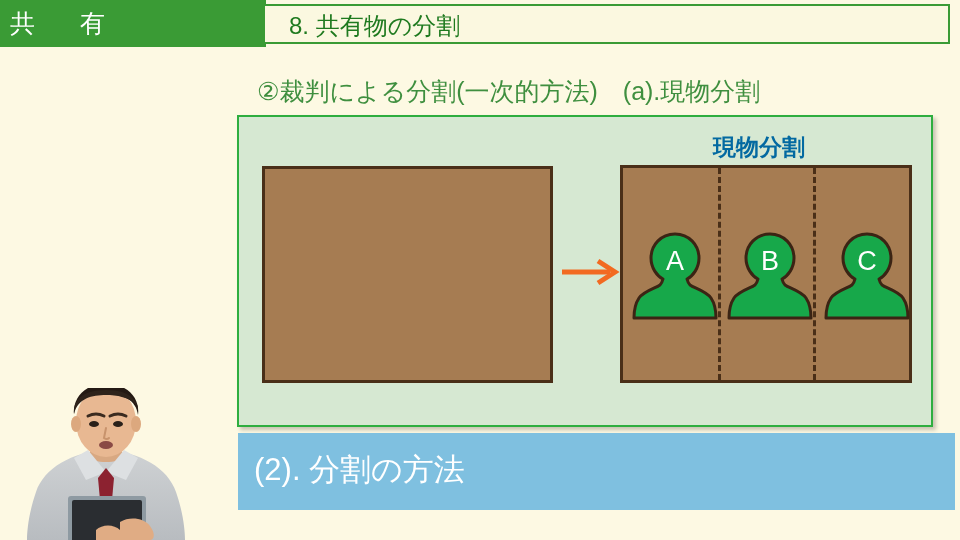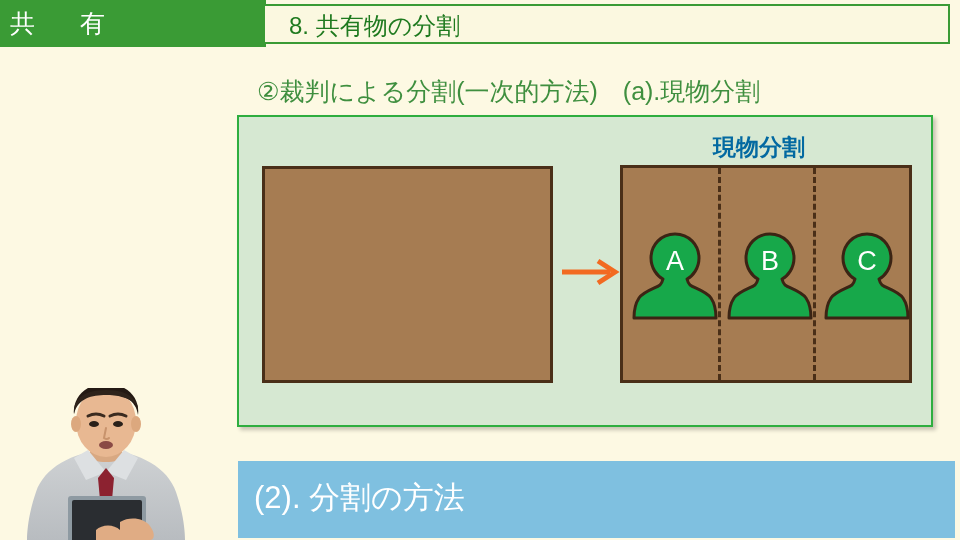--- a/index.html
+++ b/index.html
@@ -156,21 +156,21 @@
     font-weight: bold;
     color: #0369a1;
     line-height: 28px;
     white-space: nowrap;
   }
 
   
   .bottom-banner {
     position: absolute;
     left: 238px;
-    top: 461px;
+    top: 433px;
     width: 717px;
     height: 77px;
     background: #7fc0e0;
   }
   .bottom-banner-label {
     position: absolute;
     left: 16px;
     top: 16px;
     font-size: 31px;
     color: #ffffff;

